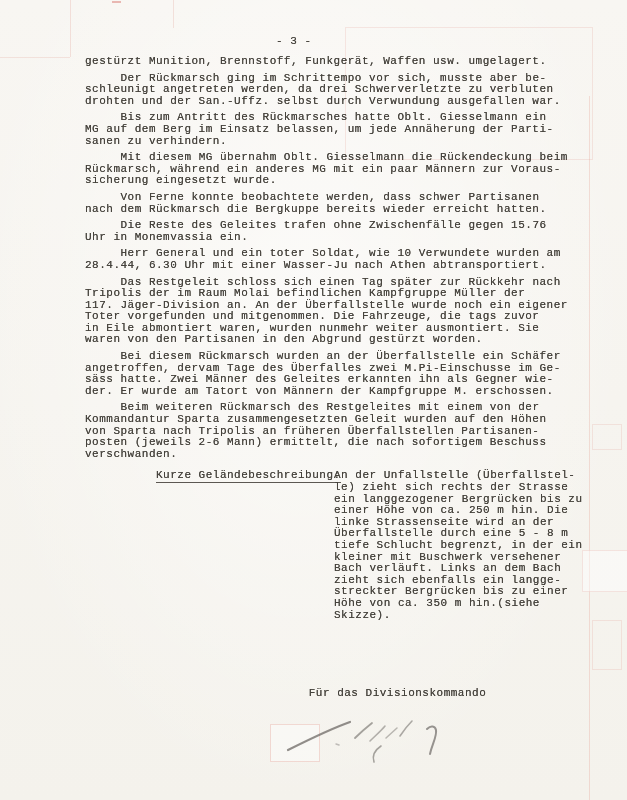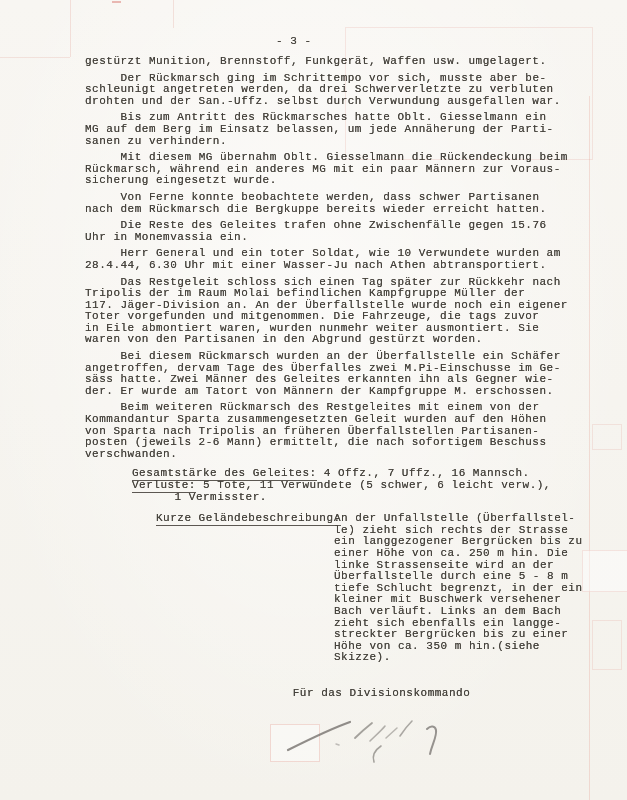--- a/index.html
+++ b/index.html
@@ -23,21 +23,21 @@
   #page-number{position:absolute;top:36px;left:276px;}
   #body-text{position:absolute;left:85px;top:56px;width:500px;}
   .para{margin-top:5px;}
   .para:first-child{margin-top:0;}
   .stats{margin-top:8px;padding-left:47px;}
   .stat-line{white-space:pre;}
   .u{border-bottom:1px solid rgba(74,70,64,0.9);padding-bottom:0.5px;}
   .terrain-row{margin-top:10px;padding-left:47px;display:flex;align-items:flex-start;}
   .terrain-label{flex:0 0 178px;width:178px;white-space:pre;padding-left:24px;}
   .terrain-desc{white-space:pre-wrap;}
-  #signature-block{position:absolute;left:264px;top:688px;width:235px;text-align:center;}
+  #signature-block{position:absolute;left:280px;top:688px;width:235px;text-align:center;}
   #signature-svg{position:absolute;left:278px;top:710px;width:180px;height:62px;}
   
   .af{position:absolute;pointer-events:none;}
   #af-box-tr{left:345px;top:27px;width:246px;height:131px;border:1px solid rgba(225,150,138,0.20);}
   #af-vline-top{left:173px;top:0;width:1px;height:28px;background:rgba(225,150,138,0.25);}
   #af-vline-left{left:70px;top:0;width:1px;height:57px;background:rgba(225,150,138,0.25);}
   #af-hline-left{left:0;top:57px;width:70px;height:1px;background:rgba(225,150,138,0.22);}
   #af-vline-right{left:589px;top:96px;width:1px;height:704px;background:rgba(225,150,138,0.28);}
   #af-box-r1{left:582px;top:550px;width:44px;height:40px;border:1px solid rgba(225,150,138,0.22);background:rgba(255,255,255,0.45);}
   #af-box-r2{left:592px;top:620px;width:28px;height:48px;border:1px solid rgba(225,150,138,0.20);}
@@ -89,25 +89,20 @@
   <div class="txt para">     Bei diesem Rückmarsch wurden an der Überfallstelle ein Schäfer
 angetroffen, dervam Tage des Überfalles zwei M.Pi-Einschusse im Ge-
 säss hatte. Zwei Männer des Geleites erkannten ihn als Gegner wie-
 der. Er wurde am Tatort von Männern der Kampfgruppe M. erschossen.</div>
   <div class="txt para">     Beim weiteren Rückmarsch des Restgeleites mit einem von der
 Kommandantur Sparta zusammengesetzten Geleit wurden auf den Höhen
 von Sparta nach Tripolis an früheren Überfallstellen Partisanen-
 posten (jeweils 2-6 Mann) ermittelt, die nach sofortigem Beschuss
 verschwanden.</div>
 
-  <div class="stats">
-    <div class="txt stat-line"><span class="u">Gesamtstärke des Geleites:</span><span> 4 Offz., 7 Uffz., 16 Mannsch.</span></div>
-    <div class="txt stat-line"><span class="u">Verluste:</span><span> 5 Tote, 11 Verwundete (5 schwer, 6 leicht verw.),</span></div>
-    <div class="txt stat-line">      1 Vermisster.</div>
-  </div>
 
   <div class="terrain-row">
     <span class="txt terrain-label"><span class="u">Kurze Geländebeschreibung:</span></span>
     <div class="txt terrain-desc">An der Unfallstelle (Überfallstel-
 le) zieht sich rechts der Strasse
 ein langgezogener Bergrücken bis zu
 einer Höhe von ca. 250 m hin. Die
 linke Strassenseite wird an der
 Überfallstelle durch eine 5 - 8 m
 tiefe Schlucht begrenzt, in der ein

